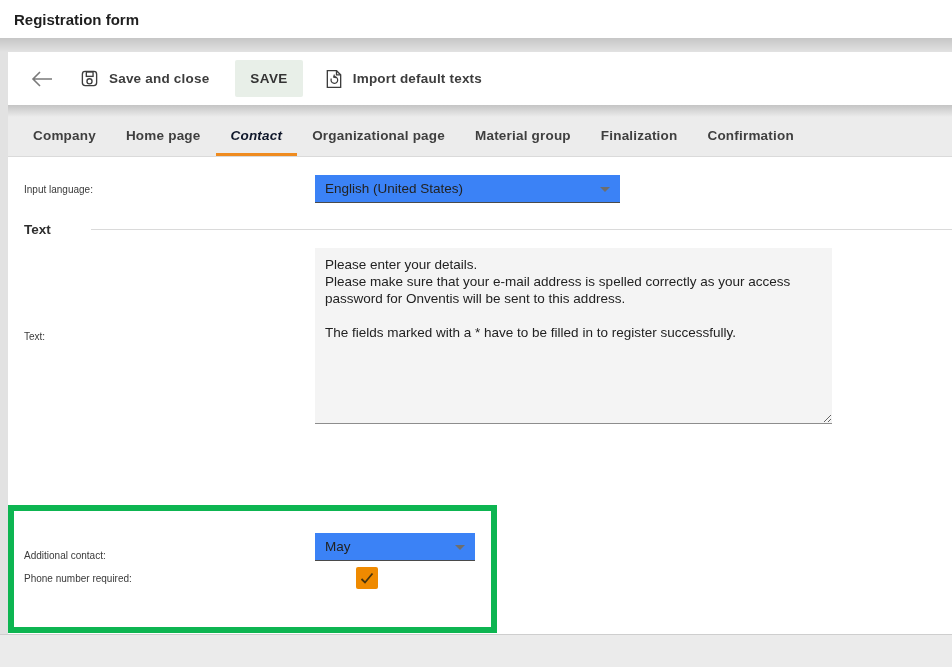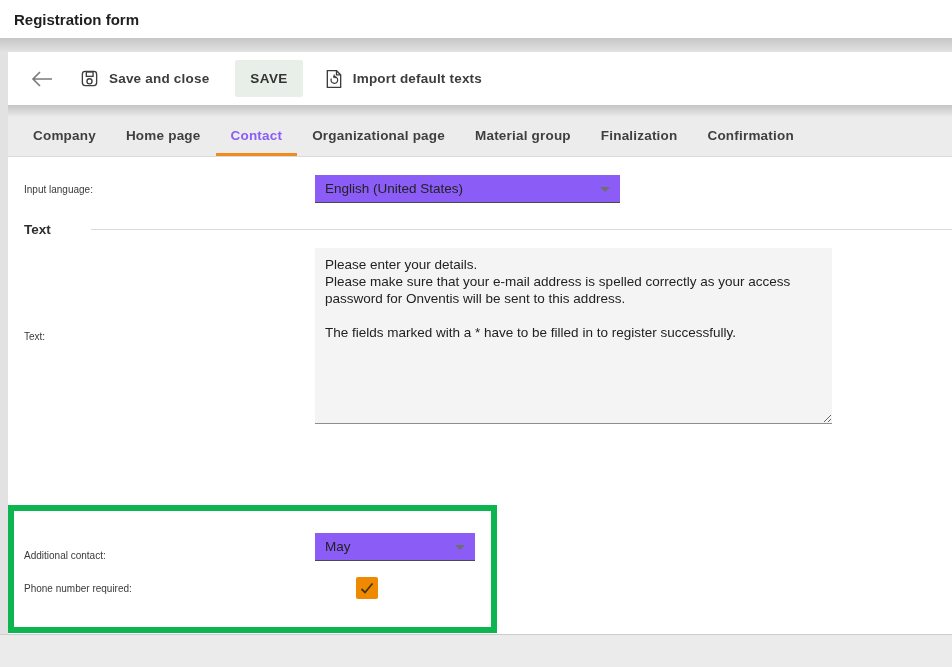--- a/index.html
+++ b/index.html
@@ -51,36 +51,36 @@
     position:absolute; left:8px; top:117px; width:944px; height:40px;
     background:#ececec; z-index:3;
     display:flex; align-items:stretch; padding-left:10px;
     border-bottom:1px solid #dadada;
   }
   .tab {
     display:flex; align-items:center; padding:0 15px;
     font-size:13.5px; font-weight:700; color:#3f3f3f; cursor:pointer;
     border-bottom:3px solid transparent; letter-spacing:.2px;
   }
-  .tab.active { color:#8b5cf6; border-bottom-color:#ef8b1f; }
+  .tab.active { color:#0f172a; border-bottom-color:#ef8b1f;font-style:italic; }
   
   .content {
     position:absolute; left:8px; top:157px; width:944px; height:477px;
     background:#ffffff; z-index:2;
   }
   .row { position:absolute; left:16px; right:0; display:flex; align-items:center; }
   .row .lbl { flex:0 0 291px; font-size:10px; color:#3a3a3a; }
   .section-head {
     position:absolute; left:16px; right:0;
     display:flex; align-items:center; gap:24px;
   }
   .section-head .sec-title { font-size:13.5px; font-weight:700; color:#2e2e2e; white-space:nowrap; }
   .section-head .sec-line { flex:1 1 auto; height:1px; background:#dadada; }
   .dropdown {
-    position:relative; height:28px; background:#8b5cf6;
+    position:relative; height:28px; background:#3b82f6;
     border-bottom:1px solid #4a4a4a; cursor:pointer;
     display:flex; align-items:center; padding:0 26px 0 10px;
   }
   .dropdown .dd-value { font-size:13.5px; color:#222; }
   .dd-arrow {
     position:absolute; right:10px; top:12px;
     width:0; height:0; border-left:5px solid transparent; border-right:5px solid transparent;
     border-top:5px solid #6e6e6e;
   }
   #row-lang { top:18px; height:28px; }
@@ -89,21 +89,21 @@
   #row-text { top:91px; height:176px; align-items:center; }
   textarea.text-area {
     width:517px; height:176px; background:#f4f4f4;
     border:none; border-bottom:1px solid #8d8d8d;
     padding:8px 10px; font-family:inherit; font-size:13.5px; line-height:17px; color:#222;
     resize:both; outline:none;
   }
   #sec-settings { top:361px; height:16px; }
   #row-contact { top:376px; height:28px;align-items:flex-end; }
   #row-contact .dropdown { width:160px; }
-  #row-phone { top:420px; height:22px;gap:41px; }
+  #row-phone { top:410px; height:22px;gap:41px; }
   .checkbox {
     width:22px; height:22px; background:#ef8a00; border-radius:2px;
     display:flex; align-items:center; justify-content:center; cursor:pointer;
   }
   
   .annotation-box {
     position:absolute; left:8px; top:505px; width:489px; height:128px;
     border:6px solid #0db551; z-index:10; pointer-events:none;
   }
   

